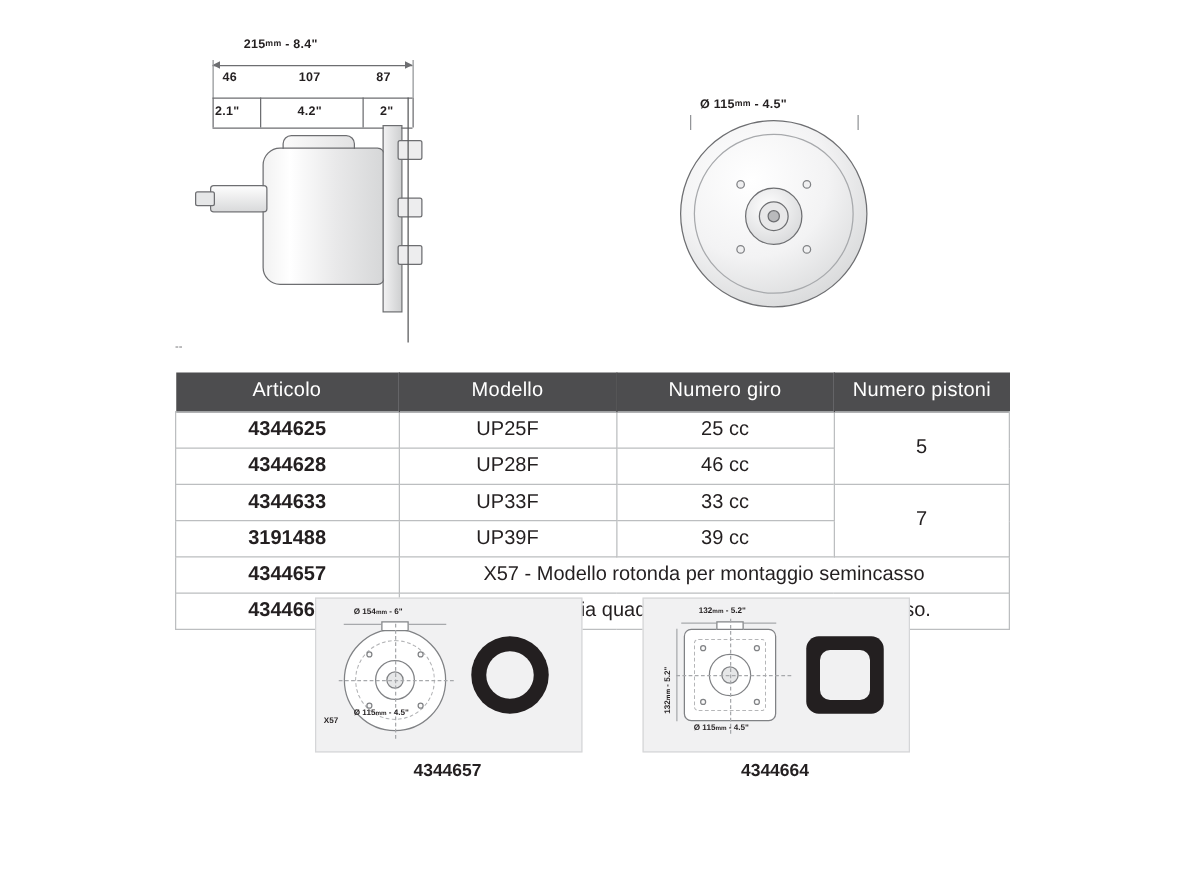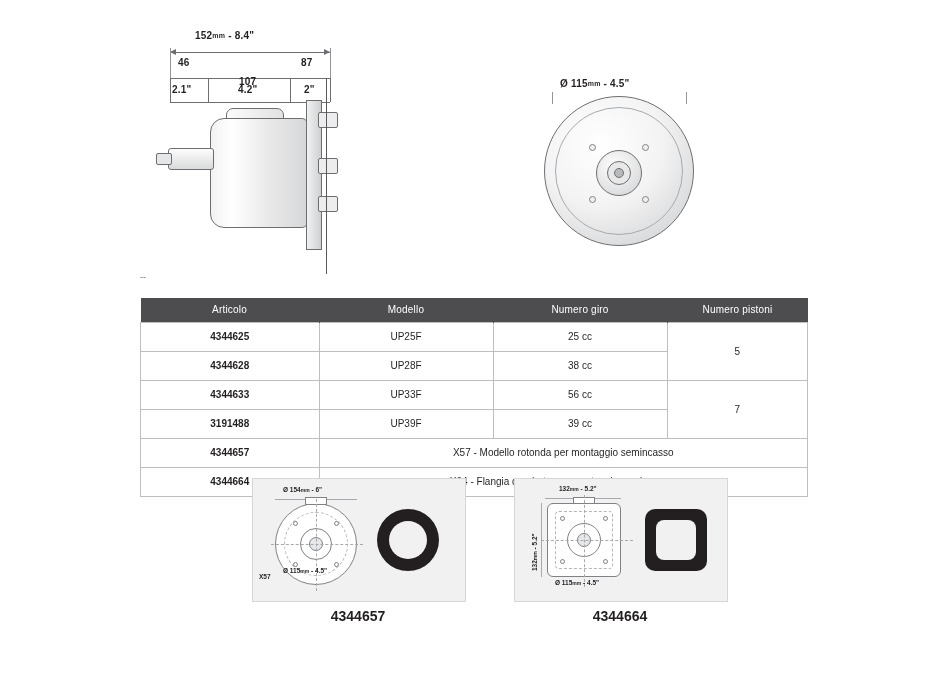--- a/index.html
+++ b/index.html
@@ -170,21 +170,21 @@
   
   .table-wrap {
     position: absolute;
     left: 140px;
     top: 298px;
     width: 668px;
   }
   table.parts {
     width: 100%;
     border-collapse: collapse;
-    font-size: 10px;
+    font-size: 16px;
   }
   table.parts thead th {
     background: #4d4d4f;
     color: #ffffff;
     font-weight: normal;
     padding: 6px 4px 7px;
     text-align: center;
     border-right: 1px solid #4d4d4f;
     letter-spacing: .2px;
   }
@@ -308,39 +308,39 @@
     font-size: 9px;
     color: #6d6e71;
   }
 </style>
 </head>
 <body>
 
 <div class="drawing-top">
 
   <div class="dim-label bold" style="left:55px; top:0px;">
-    <span>152</span><span class="mm">mm</span>
+    <span>215</span><span class="mm">mm</span>
     <span>- 8.4"</span>
   </div>
 
   <div class="lineh" style="left:30px; top:22px; width:160px;"></div>
   <div class="arrow-l" style="left:30px; top:19px;"></div>
   <div class="arrow-r" style="left:184px; top:19px;"></div>
   <div class="linev thin" style="left:30px; top:18px; height:30px;"></div>
   <div class="linev thin" style="left:190px; top:18px; height:30px;"></div>
 
   <div class="lineh" style="left:30px; top:48px; width:160px;"></div>
   <div class="lineh" style="left:30px; top:72px; width:160px;"></div>
   <div class="linev" style="left:30px; top:48px; height:24px;"></div>
   <div class="linev" style="left:68px; top:48px; height:24px;"></div>
   <div class="linev" style="left:150px; top:48px; height:24px;"></div>
   <div class="linev" style="left:190px; top:48px; height:24px;"></div>
 
   <div class="dim-label bold" style="left:38px; top:27px;">46</div>
-  <div class="dim-label bold" style="left:99px; top:27px;margin-top:19px;">107</div>
+  <div class="dim-label bold" style="left:99px; top:27px;">107</div>
   <div class="dim-label bold" style="left:161px; top:27px;">87</div>
 
   <div class="dim-label bold" style="left:32px; top:54px;">2.1"</div>
   <div class="dim-label bold" style="left:98px; top:54px;">4.2"</div>
   <div class="dim-label bold" style="left:164px; top:54px;">2"</div>
 
   <div class="pump-top-cap"></div>
   <div class="pump-body"></div>
   <div class="pump-shaft"></div>
   <div class="pump-shaft-tip"></div>
@@ -386,26 +386,26 @@
     <tbody>
       <tr>
         <td class="code">4344625</td>
         <td>UP25F</td>
         <td>25 cc</td>
         <td class="pist" rowspan="2">5</td>
       </tr>
       <tr>
         <td class="code">4344628</td>
         <td>UP28F</td>
-        <td>38 cc</td>
+        <td>46 cc</td>
       </tr>
       <tr>
         <td class="code">4344633</td>
         <td>UP33F</td>
-        <td>56 cc</td>
+        <td>33 cc</td>
         <td class="pist" rowspan="2">7</td>
       </tr>
       <tr>
         <td class="code">3191488</td>
         <td>UP39F</td>
         <td>39 cc</td>
       </tr>
       <tr class="flange">
         <td class="code">4344657</td>
         <td colspan="3">X57 - Modello rotonda per montaggio semincasso</td>

